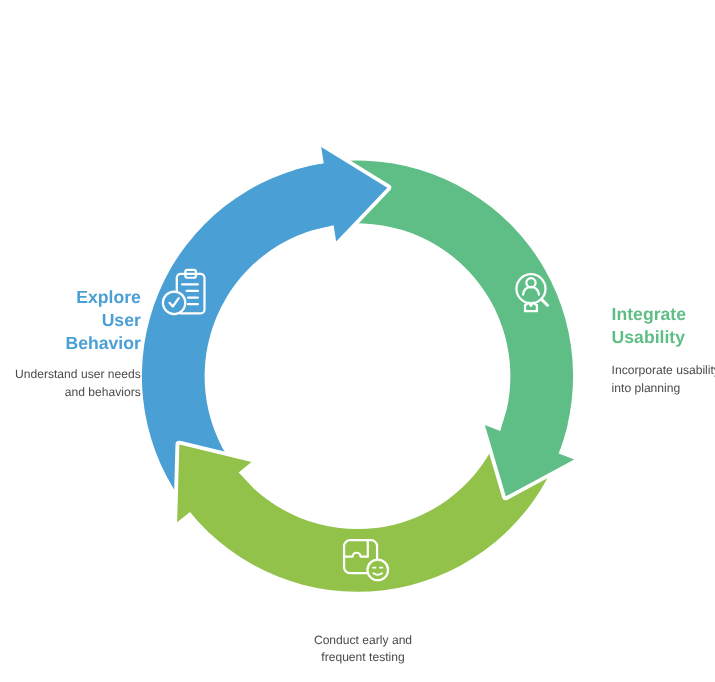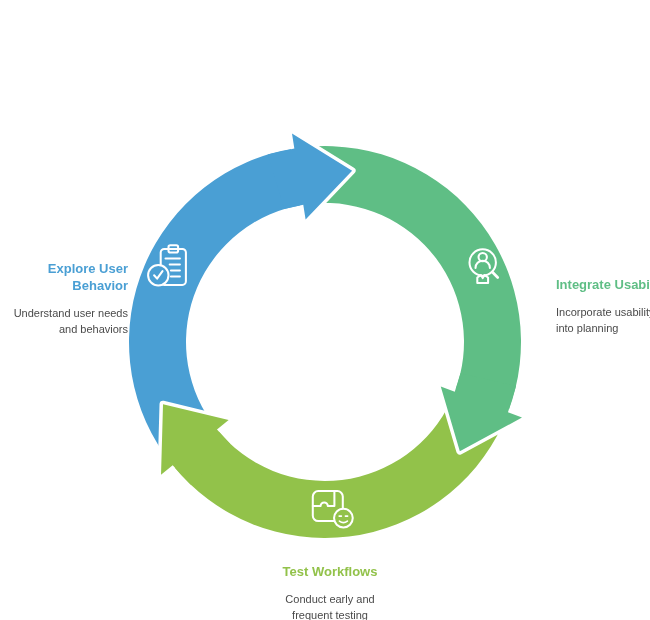--- a/index.html
+++ b/index.html
@@ -27,21 +27,21 @@
     letter-spacing: 0.2px;
   }
   #cycle-svg {
     position: absolute;
     top: 0;
     left: 0;
   }
   .seg-label { position: absolute; }
   .seg-label h2 {
     margin: 0;
-    font-size: 13px;
+    font-size: 16px;
     font-weight: 700;
     line-height: 1.3;
   }
   .seg-label p {
     margin: 11px 0 0 0;
     font-size: 11px;
     line-height: 1.45;
   }
   .label-explore {
     top: 261px;
@@ -119,17 +119,16 @@
     <h2 style="color: rgb(74, 159, 212);">Explore User Behavior</h2>
     <p style="color: rgb(74, 74, 74);">Understand user needs and behaviors</p>
   </div>
 
   <div class="seg-label label-integrate">
     <h2 style="color: rgb(95, 190, 133);">Integrate Usability</h2>
     <p style="color: rgb(74, 74, 74);">Incorporate usability into planning</p>
   </div>
 
   <div class="seg-label label-test">
-    <h2 style="color: rgb(146, 194, 74);">Test Workflows</h2>
     <p style="color: rgb(74, 74, 74);">Conduct early and frequent testing</p>
   </div>
 
 </div>
 
 </body></html>

